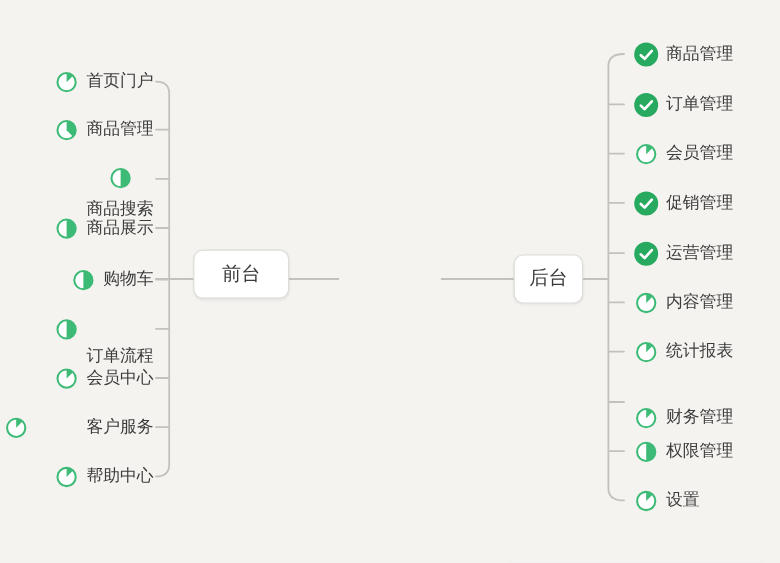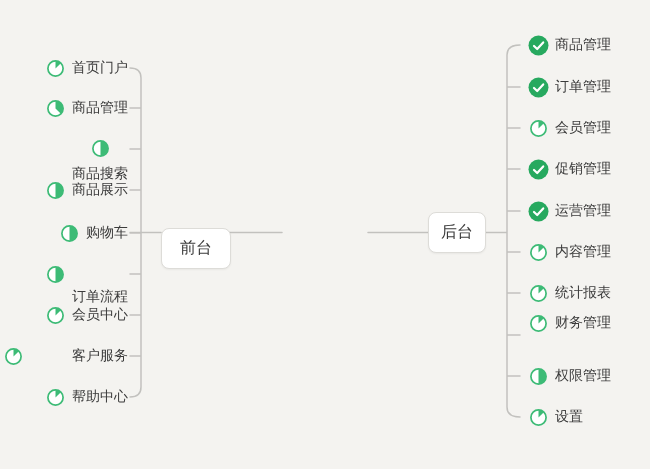--- a/index.html
+++ b/index.html
@@ -53,21 +53,21 @@
 </style>
 </head>
 <body>
 
 <div class="canvas" style="background: rgb(244, 243, 240);">
   <svg class="connectors" width="650" height="469">
     <path id="wires" fill="none" stroke-width="1.5" stroke-linecap="round" d="M 130 68 Q 141 68 141 78 L 141 387 Q 141 397 130 397 M 130 108 L 141 108 M 130 149 L 141 149 M 130 190 L 141 190 M 130 233 L 141 233 M 130 274 L 141 274 M 130 315 L 141 315 M 130 356 L 141 356 M 520 45 Q 507 45 507 55 L 507 407 Q 507 417 520 417 M 507 87 L 520 87 M 507 128 L 520 128 M 507 169 L 520 169 M 507 211 L 520 211 M 507 252 L 520 252 M 507 293 L 520 293 M 507 335 L 520 335 M 507 376 L 520 376 M 130 232.5 L 161 232.5 M 219 232.5 L 282 232.5 M 368 232.5 L 428 232.5 M 486 232.5 L 507 232.5" stroke="#c2c1be"></path>
   </svg>
 
 
-  <div class="node branch" id="frontend-node" style="left: 161px; top: 228px; width: 70px; height: 41px;">前台</div>
+  <div class="node branch" id="frontend-node" style="left: 161px; top: 208px; width: 80px; height: 41px;">前台</div>
 
   <div class="node branch" id="backend-node" style="left: 428px; top: 212px; width: 58px; height: 41px;">后台</div>
 
   <div id="left-items">
       <div class="leaf" style="top: 57px; right: 522px;">
     <span class="icon">
           <svg width="19" height="19" viewBox="0 0 19 19">
             <circle cx="9.5" cy="9.5" r="7.6" fill="#ffffff" stroke="#3dbb76" stroke-width="1.7"></circle>
             <path d="M 9.5 9.5 L 9.5 1.9000000000000004 A 7.6 7.6 0 0 1 14.87 4.13 Z" fill="#3dbb76"></path>
           </svg>
@@ -204,21 +204,21 @@
   </div>
       <div class="leaf" style="top: 282px; left: 528px;">
     <span class="icon">
           <svg width="19" height="19" viewBox="0 0 19 19">
             <circle cx="9.5" cy="9.5" r="7.6" fill="#ffffff" stroke="#3dbb76" stroke-width="1.7"></circle>
             <path d="M 9.5 9.5 L 9.5 1.9000000000000004 A 7.6 7.6 0 0 1 14.87 4.13 Z" fill="#3dbb76"></path>
           </svg>
         </span>
     <span class="leaf-label" style="color: rgb(59, 59, 59);">统计报表</span>
   </div>
-      <div class="leaf" style="top: 312px; left: 528px;">
+      <div class="leaf" style="top: 337px; left: 528px;">
     <span class="icon">
           <svg width="19" height="19" viewBox="0 0 19 19">
             <circle cx="9.5" cy="9.5" r="7.6" fill="#ffffff" stroke="#3dbb76" stroke-width="1.7"></circle>
             <path d="M 9.5 9.5 L 9.5 1.9000000000000004 A 7.6 7.6 0 0 1 14.87 4.13 Z" fill="#3dbb76"></path>
           </svg>
         </span>
     <span class="leaf-label" style="color: rgb(59, 59, 59);">财务管理</span>
   </div>
       <div class="leaf" style="top: 365px; left: 528px;">
     <span class="icon">

